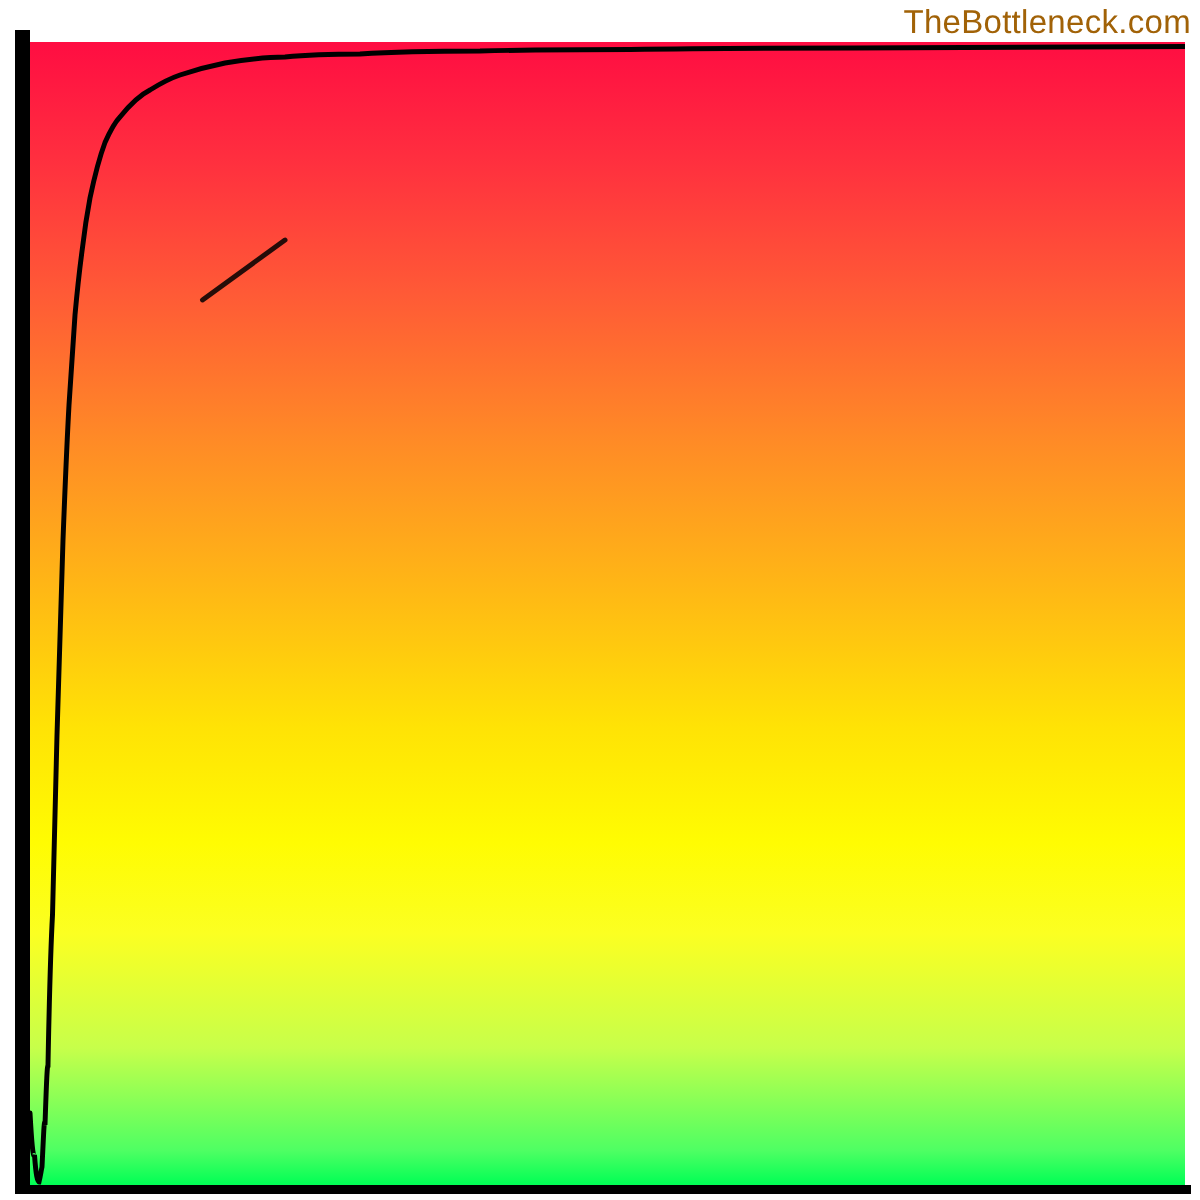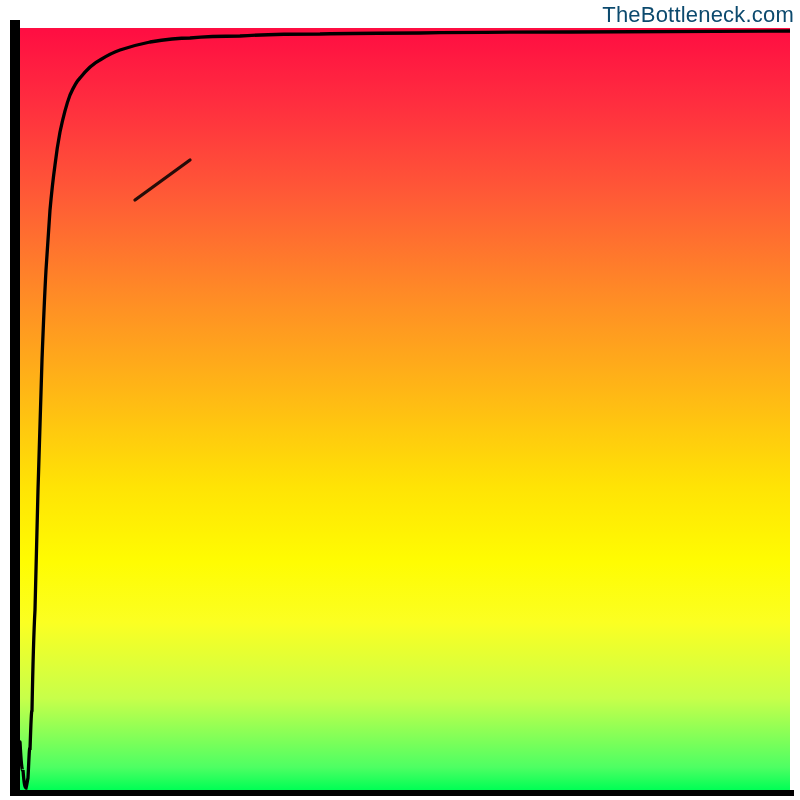--- a/index.html
+++ b/index.html
@@ -9,21 +9,21 @@
     width: 800px;
     height: 800px;
   }
   .attribution {
     position: absolute;
     top: 2px;
     right: 6px;
     font-family: Arial, Helvetica, sans-serif;
     font-size: 22px;
     font-weight: 400;
-    color: #0c4a6e;
+    color: #a16207;
     letter-spacing: 0.2px;
   }
   .plot-area {
     position: absolute;
     left: 20px;
     top: 28px;
     width: 770px;
     height: 762px;
     background: linear-gradient(to bottom,
       #ff0d42 0%,

